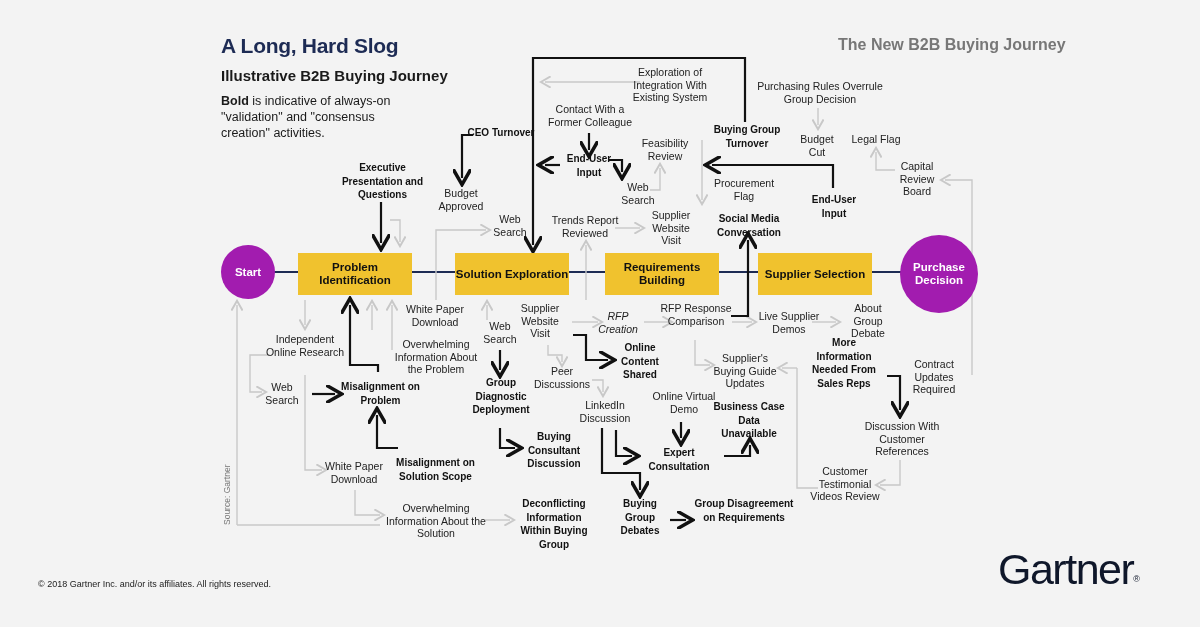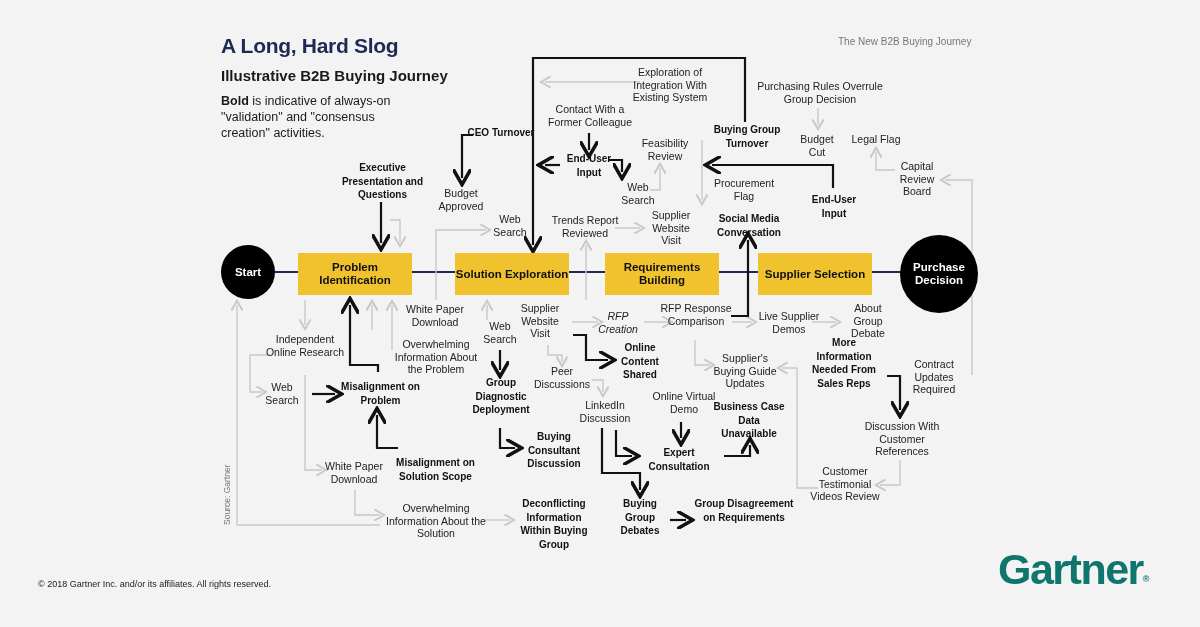--- a/index.html
+++ b/index.html
@@ -2,26 +2,26 @@
 <html><head>
 <meta charset="utf-8">
 <style>
   html,body{margin:0;padding:0;}
   body{width:1200px;height:627px;background:#f3f3f3;position:relative;overflow:hidden;font-family:"Liberation Sans","DejaVu Sans",sans-serif;color:#1a1a1a;}
   .abs{position:absolute;}
   .title{left:221px;top:34px;font-size:21px;font-weight:700;color:#1d2b54;letter-spacing:-0.3px;}
   .subtitle{left:221px;top:67px;font-size:15px;font-weight:700;}
   .legend{left:221px;top:93px;font-size:12.5px;line-height:16px;width:200px;}
   .legend b{font-weight:700;}
-  .topright{left:838px;top:36px;font-size:10px;font-weight:400;color:#777;}
+  .topright{left:838px;top:36px;font-size:16px;font-weight:700;color:#777;}
   .copyright{left:38px;top:579px;font-size:9px;color:#222;}
-  .logo{left:998px;top:545px;font-size:43px;font-weight:700;color:#0f766e;letter-spacing:-1.5px;}
+  .logo{left:998px;top:545px;font-size:43px;font-weight:400;color:#0f172a;letter-spacing:-1.5px;}
   .logo sup{font-size:9px;letter-spacing:0;vertical-align:0;position:relative;top:-2px;}
   .source{left:222px;top:525px;font-size:8.5px;color:#777;transform:rotate(-90deg);transform-origin:0 0;}
-  .circle{border-radius:50%;background:#000000;color:#fff;font-weight:700;display:flex;align-items:center;justify-content:center;text-align:center;font-size:11.5px;line-height:13px;}
+  .circle{border-radius:50%;background:#a21caf;color:#fff;font-weight:700;display:flex;align-items:center;justify-content:center;text-align:center;font-size:11.5px;line-height:13px;}
   .stage{background:#f0c22e;color:#111;font-weight:700;font-size:11.5px;line-height:13px;display:flex;align-items:center;justify-content:center;text-align:center;}
   .lbl{font-size:10.5px;line-height:12.5px;text-align:center;white-space:nowrap;color:#222;}
   .b{font-weight:700;font-size:10px;line-height:13.5px;color:#111;}
   svg.wires{position:absolute;left:0;top:0;}
 </style>
 </head>
 <body>
 
 <div class="abs title">A Long, Hard Slog</div>
 <div class="abs subtitle">Illustrative B2B Buying Journey</div>

